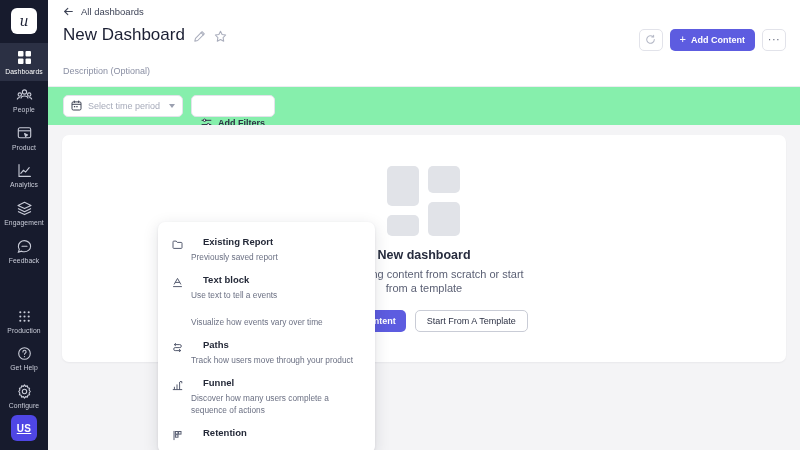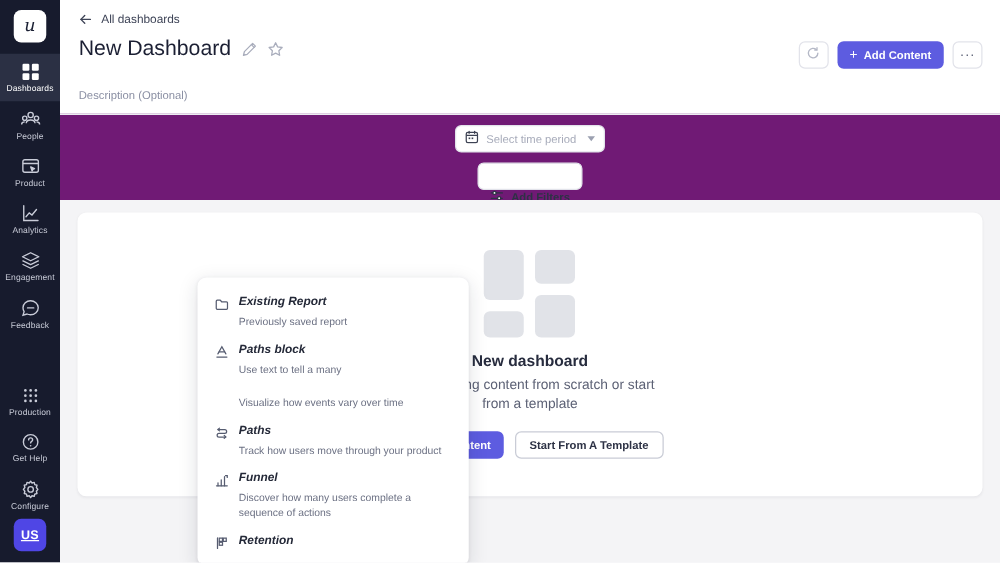--- a/index.html
+++ b/index.html
@@ -41,21 +41,21 @@
   .nav-icon svg { width: 17px; height: 17px; display: block; }
   .nav-spacer { flex: 1 1 auto; }
   .avatar {
     width: 26px; height: 26px; border-radius: 6px; background: #4f46e5;
     display: flex; align-items: center; justify-content: center;
     color: #fff; font-size: 10px; font-weight: bold; letter-spacing: .3px;
     margin-bottom: 9px; cursor: pointer; text-decoration: underline;
   }
 
   
-  .main { flex: 1; height: 368px; display: flex; flex-direction: column; background: #ffffff; position: relative; }
+  .main { flex: 1; height: 368px; display: flex; flex-direction: column; background: #ffffff; position: relative; justify-content: center; }
 
   .topbar { background: #ffffff; padding: 10px 14px 0 15px; }
   .breadcrumb {
     display: flex; align-items: center; gap: 7px;
     font-size: 9.5px; color: #3e4457; cursor: pointer; width: fit-content;
   }
   .back-arrow { width: 11px; height: 11px; display: block; }
 
   .title-row { display: flex; align-items: flex-start; margin-top: 9px; }
   .title-block { flex: 1; }
@@ -73,24 +73,23 @@
   .btn-primary {
     height: 22px; background: #5d5ce0; color: #fff; border: none; border-radius: 5px;
     font-size: 9px; font-weight: bold; padding: 0 10px;
     display: flex; align-items: center; gap: 5px; cursor: pointer;
     font-family: "Liberation Sans", sans-serif;
   }
   .btn-primary .plus { font-size: 11px; font-weight: normal; line-height: 1; }
   .dots { font-size: 11px; color: #5e6478; line-height: 1; letter-spacing: .5px; }
 
   .filterbar {
-    background: #701a75; border-top: 1px solid #ececf1;
+    background: #86efac; border-top: 1px solid #ececf1;
     padding: 8px 15px; display: flex; align-items: center; gap: 8px;
     margin-top: 10px;
-    flex-direction: column;
   }
   .time-select {
     width: 120px; height: 22px; border: 1px solid #e2e3ea; border-radius: 5px;
     background: #fff; display: flex; align-items: center; gap: 6px;
     padding: 0 7px; cursor: pointer;
   }
   .time-placeholder { font-size: 9px; color: #a7abba; flex: 1; }
   .caret { width: 0; height: 0; border-left: 3.5px solid transparent; border-right: 3.5px solid transparent; border-top: 4px solid #9ba0b0; }
   .filter-btn {
     height: 22px; border: 1px solid #e2e3ea; border-radius: 5px; background: #fff;
@@ -108,34 +107,34 @@
   .blk { position: absolute; background: #e1e3e8; border-radius: 5px; }
   .blk.a { left: 0;    top: 0;  width: 32px; height: 40px; }
   .blk.b { left: 41px; top: 0;  width: 32px; height: 27px; }
   .blk.c { left: 0;    top: 49px; width: 32px; height: 21px; }
   .blk.d { left: 41px; top: 36px; width: 32px; height: 34px; }
   .empty-title { font-size: 12.5px; font-weight: bold; color: #272c3e; margin-bottom: 5px; }
   .empty-sub { font-size: 11px; color: #5c6175; text-align: center; line-height: 1.35; max-width: 200px; }
   .empty-actions { display: flex; align-items: center; gap: 9px; margin-top: 14px; }
   .btn-outline {
     height: 22px; border: 1px solid #c9ccd6; border-radius: 5px; background: #fff;
-    font-size: 9px; font-weight: bold; color: #2d3245; padding: 0 11px;
+    font-size: 9px; font-weight: normal; color: #2d3245; padding: 0 11px;
     display: flex; align-items: center; cursor: pointer;
     font-family: "Liberation Sans", sans-serif;
   }
 
   
   .menu {
     position: absolute; left: 110px; top: 222px; width: 217px;
     background: #ffffff; border-radius: 7px;
     box-shadow: 0 4px 16px rgba(25,28,48,.13), 0 1px 3px rgba(25,28,48,.08);
     padding: 9px 0 9px 0; z-index: 20;
   }
   .menu-item { padding: 5px 14px 6px 14px; cursor: pointer; }
-  .mi-head { display: flex; align-items: center; gap: 8px; font-style: italic; }
+  .mi-head { display: flex; align-items: center; gap: 20px; }
   .mi-icon { width: 11px; height: 11px; display: block; flex-shrink: 0; }
   .mi-title { font-size: 9.5px; font-weight: bold; color: #242938; }
   .mi-desc { font-size: 8.3px; color: #6b7083; margin-top: 4px; margin-left: 19px; line-height: 1.45; }
 </style>
 </head>
 <body>
 
 <div id="app">
 
   <nav class="sidebar">
@@ -368,23 +367,23 @@
 
       <div class="menu-item">
         <div class="mi-head">
           <span class="mi-icon">
             <svg viewBox="0 0 11 11" fill="none" stroke="#565c70" stroke-width="1" stroke-linecap="round">
                 <path d="M2.3 7.1L5.5 1.4l3.2 5.7"></path>
                 <path d="M3.4 5.4h4.2"></path>
                 <path d="M1.5 9.6h8"></path>
               </svg>
           </span>
-          <span class="mi-title">Paths block</span>
-        </div>
-        <div class="mi-desc">Use text to tell a many</div>
+          <span class="mi-title">Text block</span>
+        </div>
+        <div class="mi-desc">Use text to tell a events</div>
       </div>
 
       <div class="menu-item">
         <div class="mi-desc">Visualize how events vary over time</div>
       </div>
 
       <div class="menu-item">
         <div class="mi-head">
           <span class="mi-icon">
             <svg viewBox="0 0 11 11" fill="none" stroke="#565c70" stroke-width="1" stroke-linecap="round" stroke-linejoin="round">

